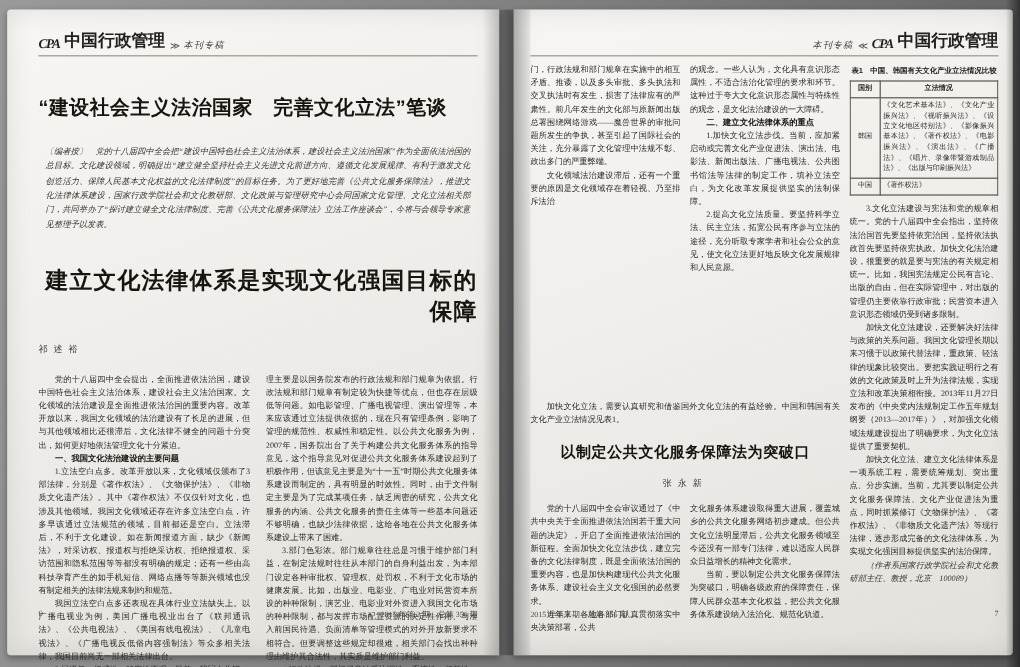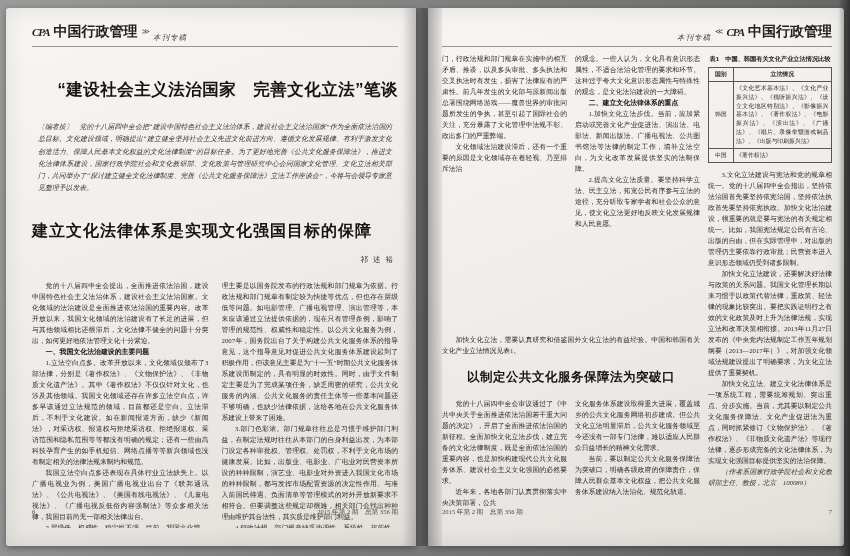--- a/index.html
+++ b/index.html
@@ -25,43 +25,43 @@
     background:linear-gradient(to right,rgba(0,0,0,0) 0%,rgba(0,0,0,0.20) 40%,rgba(0,0,0,0.32) 55%,rgba(0,0,0,0.06) 100%);
   }
   .right-edge{
     position:absolute;right:0;top:0;width:12px;height:556px;z-index:6;pointer-events:none;
     background:linear-gradient(to right,rgba(0,0,0,0),rgba(0,0,0,0.5));
   }
   .inner-l{padding:12px 18px 10px 26px;position:relative;height:516px;box-sizing:border-box;}
   .inner-r{padding:12px 12px 10px 14px;position:relative;height:516px;box-sizing:border-box;}
 
   
-  .masthead{display:flex;align-items:center;gap:4px;border-bottom:1px solid #9a958e;padding-bottom:3px;}
+  .masthead{display:flex;align-items:flex-end;gap:4px;border-bottom:1px solid #9a958e;padding-bottom:3px;}
   .masthead.right{justify-content:flex-end;}
   .logo{font-family:"Liberation Serif",serif;font-weight:bold;font-style:italic;font-size:11px;letter-spacing:-1px;color:#23211e;}
   .journal{font-family:"Liberation Sans",sans-serif;font-weight:bold;font-size:14px;color:#23211e;}
   .chev{font-size:8px;color:#4a4741;letter-spacing:-1px;}
   .section-lbl{font-size:7.5px;font-style:oblique;color:#3c3935;letter-spacing:1px;margin-top:13px;}
 
   
   .main-title{
-    margin-top:32px;text-align:right;
+    margin-top:32px;text-align:left;
     font-family:"Liberation Sans","DejaVu Sans",sans-serif;
     font-weight:bold;font-size:16.5px;letter-spacing:0.5px;color:#17150f;
   }
   .editor-note{
     margin:20px 6px 0 6px;font-size:6.9px;line-height:1.78;text-align:justify;
     font-style:oblique;color:#37342f;text-indent:0;
   }
   .art-title{
-    margin-top:26px;text-align:left;
+    margin-top:26px;text-align:right;
     font-family:Liberation Sans, sans-serif;
-    font-weight:bold;font-size:16px;color:#17150f;letter-spacing:1px;
-  }
-  .author{margin-top:13px;text-align:right;font-size:7.5px;letter-spacing:5px;color:#3d3a35;}
+    font-weight:bold;font-size:19px;color:#17150f;letter-spacing:1px;
+  }
+  .author{margin-top:13px;text-align:left;font-size:7.5px;letter-spacing:5px;color:#3d3a35;}
   .cols{display:flex;gap:13px;margin-top:15px;height:248px;overflow:hidden;}
   .col{flex:1;overflow:hidden;font-size:6.8px;line-height:1.62;text-align:justify;}
   .col p{margin:0;text-indent:2em;}
   .col p.cont{text-indent:0;}
   .subhead{
     font-family:"Liberation Sans","DejaVu Sans",sans-serif;font-weight:bold;
     font-size:6.9px;margin:3px 0;text-indent:0;color:#15130e;
   }
   .pg-footer{
     position:absolute;left:26px;right:18px;bottom:7px;
@@ -167,20 +167,21 @@
               <p>2.提高文化立法质量。要坚持科学立法、民主立法，拓宽公民有序参与立法的途径，充分听取专家学者和社会公众的意见，使文化立法更好地反映文化发展规律和人民意愿。</p>
             </div>
           </div>
 
           <div class="a1-end">加快文化立法，需要认真研究和借鉴国外文化立法的有益经验。中国和韩国有关文化产业立法情况见表1。</div>
 
           <div class="a2-block">
             <div class="a2-title">
               <div>以制定公共文化服务保障法为突破口</div>
             </div>
+            <div class="a2-author">张永新</div>
             <div class="a2-cols">
               <div class="col">
                 <p>党的十八届四中全会审议通过了《中共中央关于全面推进依法治国若干重大问题的决定》，开启了全面推进依法治国的新征程。全面加快文化立法步伐，建立完备的文化法律制度，既是全面依法治国的重要内容，也是加快构建现代公共文化服务体系、建设社会主义文化强国的必然要求。</p>
                 <p>近年来，各地各部门认真贯彻落实中央决策部署，公共</p>
               </div>
               <div class="col">
                 <p class="cont">文化服务体系建设取得重大进展，覆盖城乡的公共文化服务网络初步建成。但公共文化立法明显滞后，公共文化服务领域至今还没有一部专门法律，难以适应人民群众日益增长的精神文化需求。</p>
                 <p>当前，要以制定公共文化服务保障法为突破口，明确各级政府的保障责任，保障人民群众基本文化权益，把公共文化服务体系建设纳入法治化、规范化轨道。</p>
               </div>
             </div>

